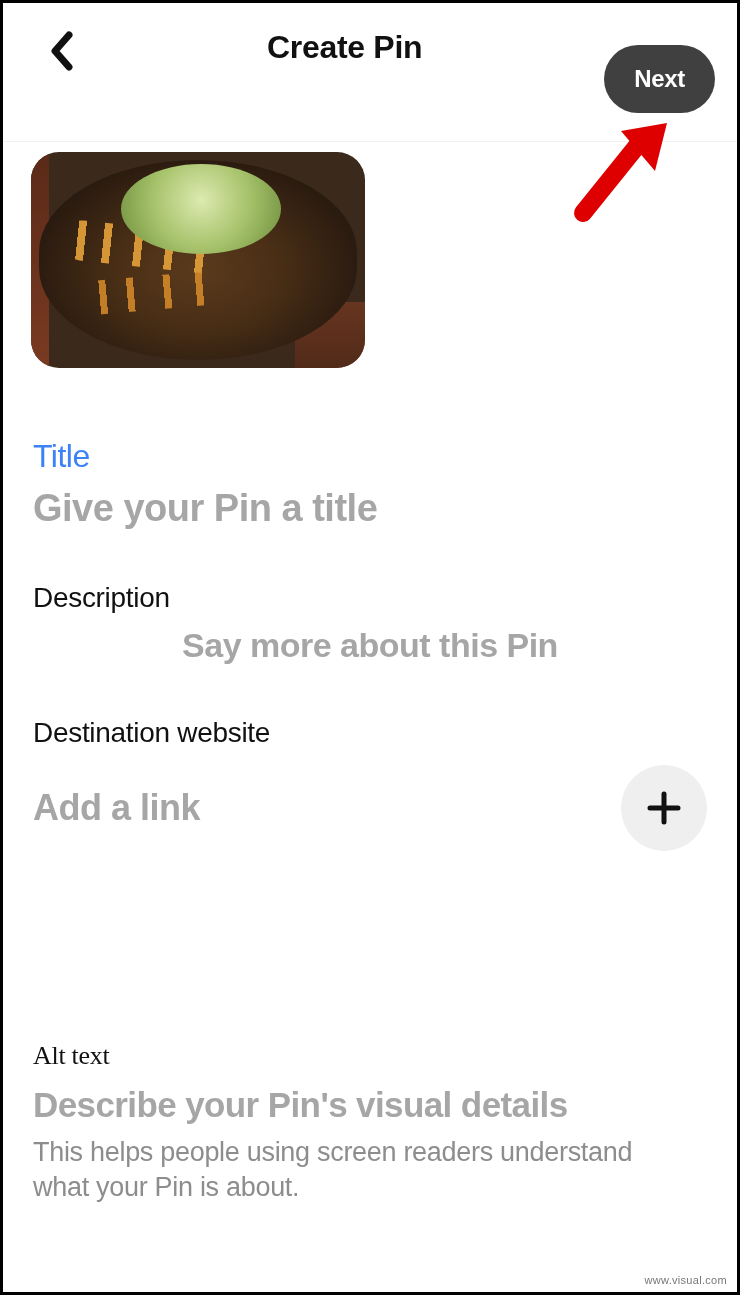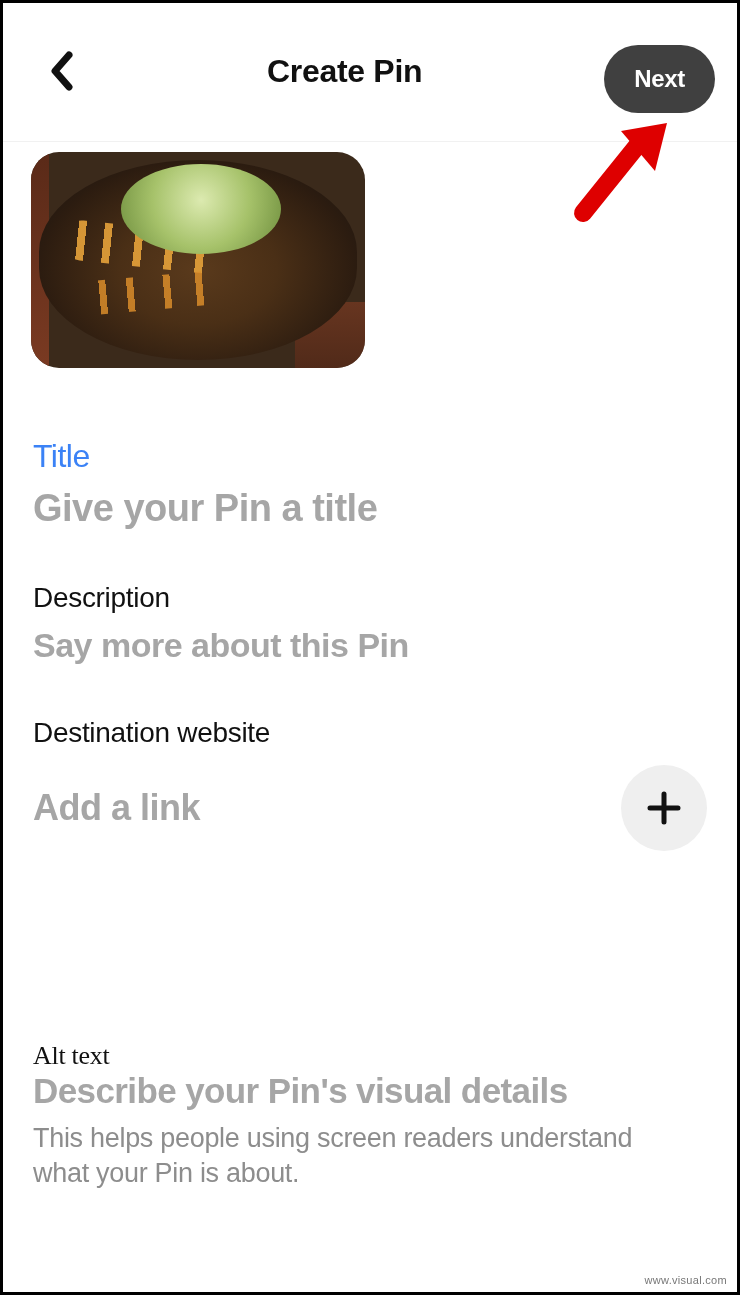--- a/index.html
+++ b/index.html
@@ -1,43 +1,43 @@
 <!DOCTYPE html>
 <html><head>
 <meta charset="utf-8">
 <style>
   * { box-sizing: border-box; margin: 0; padding: 0; }
   html, body { width: 740px; height: 1295px; font-family: -apple-system, Helvetica, Arial, sans-serif; background: #fff; }
   .frame { width: 740px; height: 1295px; border: 3px solid #000; position: relative; background: #fff; overflow: hidden; }
-  .header { display: flex; align-items: center; justify-content: space-between; padding: 26px 22px 22px 38px; }
+  .header { display: flex; justify-content: space-between; padding: 26px 22px 22px 38px; }
   .back-btn { width: 44px; height: 44px; display: flex; align-items: center; justify-content: center; cursor: pointer; }
   .header-title { font-size: 32px; font-weight: 700; color: #111; letter-spacing: -0.3px; }
   .next-btn { background: #404040; color: #fff; font-size: 24px; font-weight: 700; border: none; border-radius: 40px; padding: 20px 30px; cursor: pointer; letter-spacing: -0.3px; margin-top: 16px; }
   .arrow-annot { position: absolute; top: 110px; left: 560px; pointer-events: none; }
   .preview-row { padding: 0 0 0 28px; margin-top: 6px; border-top: 1px solid #f1f1f1; padding-top: 10px; }
   .preview-img { width: 334px; height: 216px; border-radius: 28px; overflow: hidden; background: #3b2a1b; position: relative; }
   .plate { position: absolute; inset: 8px 8px 8px 8px; border-radius: 50%/46%; background: radial-gradient(ellipse at 50% 55%, #5a3a1c 0%, #4a2f16 35%, #2c1c10 70%, #111 100%); }
   .topping { position: absolute; top: 12px; left: 90px; width: 160px; height: 90px; border-radius: 50%; background: radial-gradient(circle at 50% 40%, #dceab0 0%, #a6c26a 50%, #6a8a3a 100%); filter: blur(0.3px); }
   .noodle1 { position: absolute; top: 80px; left: 30px; width: 260px; height: 40px; background: linear-gradient(90deg, transparent 0 6%, #e6a23a 6% 9%, transparent 9% 16%, #e6a23a 16% 19%, transparent 19% 28%, #e6a23a 28% 31%, transparent 31% 40%, #e6a23a 40% 43%, transparent 43% 52%, #e6a23a 52% 55%, transparent 55% 100%); transform: rotate(6deg); opacity: .9; border-radius: 20px; }
   .noodle2 { position: absolute; top: 120px; left: 50px; width: 230px; height: 34px; background: linear-gradient(90deg, transparent 0 8%, #d98c2a 8% 11%, transparent 11% 20%, #d98c2a 20% 23%, transparent 23% 36%, #d98c2a 36% 39%, transparent 39% 50%, #d98c2a 50% 53%, transparent 53% 100%); transform: rotate(-5deg); opacity: .85; border-radius: 20px; }
   .wood-l { position: absolute; left: 0; top: 0; bottom: 0; width: 18px; background: linear-gradient(#5a2a18,#7a3a22); }
   .wood-r { position: absolute; right: 0; top: 150px; bottom: 0; width: 70px; background: linear-gradient(#7a3a22,#5a2a18); opacity: .7; }
   .section { padding: 0 30px; }
   .sec-title-lg { font-size: 32px; font-weight: 400; color: #3b82f6; margin-top: 70px; letter-spacing: -0.5px; }
   .sec-title-md { font-size: 28px; font-weight: 400; color: #111; margin-top: 52px; letter-spacing: -0.3px; }
   .ph-input { width: 100%; border: none; outline: none; font-size: 38px; font-weight: 600; color: #111; margin-top: 12px; background: transparent; letter-spacing: -0.5px; }
   .ph-input::placeholder { color: #a6a6a6; font-weight: 600; }
-  .ph-mid { font-size: 34px; }
+  .ph-mid { font-size: 34px; text-align: center; }
   .link-row { display: flex; align-items: center; justify-content: space-between; margin-top: 16px; }
   .link-input { flex: 1; border: none; outline: none; font-size: 36px; font-weight: 600; background: transparent; letter-spacing: -0.5px; }
   .link-input::placeholder { color: #a6a6a6; font-weight: 600; }
   .plus-btn { width: 86px; height: 86px; border-radius: 50%; background: #efefef; border: none; display: flex; align-items: center; justify-content: center; cursor: pointer; }
   .alt-block { padding: 0 30px; margin-top: 190px; }
   .alt-title { font-size: 26px; font-weight: 400; color: #111; letter-spacing: -0.3px; font-family: Liberation Serif, serif; }
-  .alt-ph { font-size: 35px; font-weight: 600; color: #a6a6a6; margin-top: 0; letter-spacing: -0.6px; }
+  .alt-ph { font-size: 35px; font-weight: 600; color: #a6a6a6; margin-top: 14px; letter-spacing: -0.6px; }
   .alt-help { font-size: 27px; color: #8d8d8d; margin-top: 10px; line-height: 1.3; letter-spacing: -0.3px; max-width: 640px; }
   .watermark { position: absolute; right: 10px; bottom: 6px; font-size: 11px; color: #777; letter-spacing: .3px; }
 </style>
 </head>
 <body>
 
 <div class="frame">
 
   <div class="header">
     <div class="back-btn">

